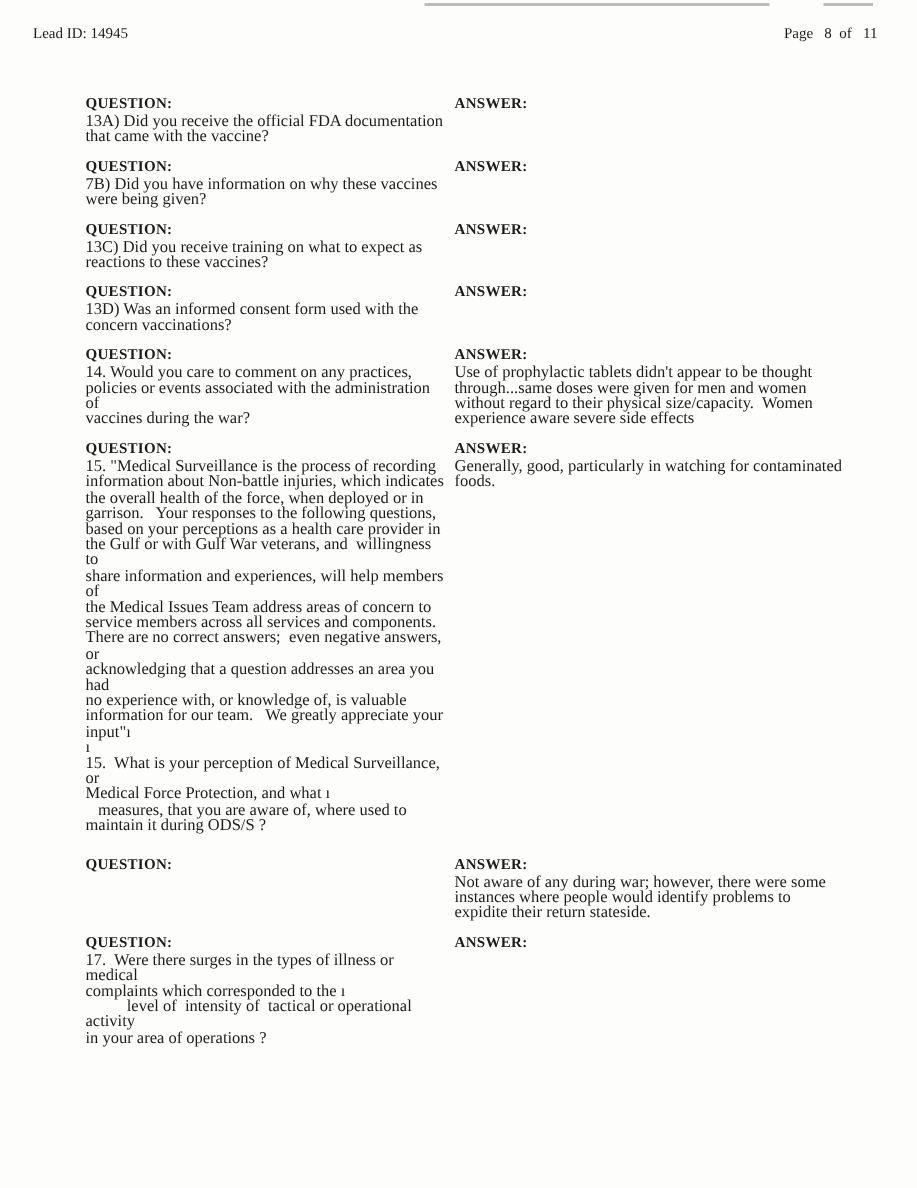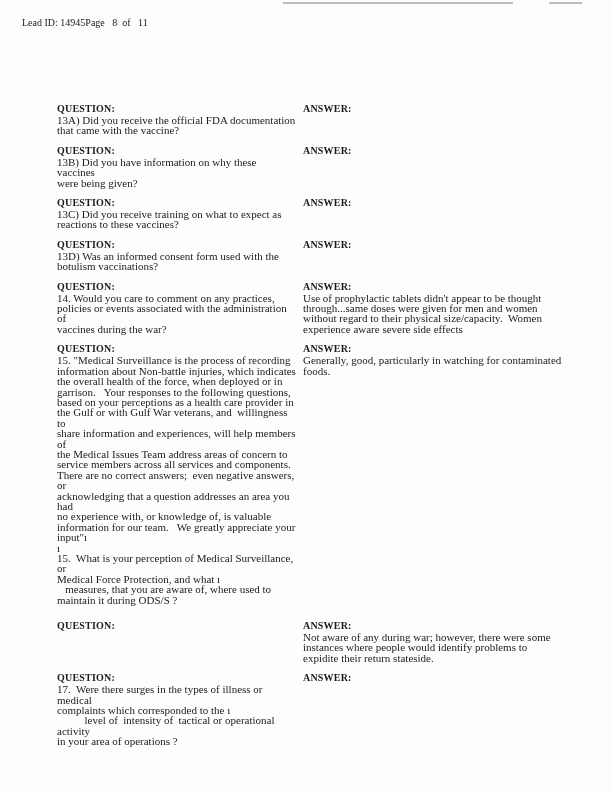--- a/index.html
+++ b/index.html
@@ -8,26 +8,26 @@
     background: #fdfdfc;
     color: #1b1b1b;
     font-family: "Liberation Serif", serif;
     position: relative;
     overflow: hidden;
   }
   .artifact { position: absolute; background: #bdbdbd; height: 2px; top: 2px; }
   .artifact.a1 { left: 283px; width: 230px; }
   .artifact.a2 { left: 549px; width: 33px; }
   .header {
-    display: flex; align-items: baseline;
+    display: flex; justify-content: space-between; align-items: baseline;
     padding: 17px 26px 0 22px;
     font-size: 10px;
   }
   .header span { white-space: pre; }
-  .content { margin-top: 75px; padding: 0 26px 0 57px; }
+  .content { margin-top: 36px; padding: 0 26px 0 57px; }
   .qa { display: grid; grid-template-columns: 246px 1fr; margin-bottom: 9px; }
   .qa.gap-lg { margin-bottom: 15px; }
   .label { font-weight: bold; font-size: 10px; line-height: 11px; letter-spacing: 0.2px; }
   .text {
     font-size: 11px; line-height: 10.4px;
     white-space: pre-wrap;
     margin-top: 1px;
   }
   .qcol { padding-right: 6px; }
 </style>
@@ -52,21 +52,21 @@
     </div>
     <div class="acol">
       <div class="label">ANSWER:</div>
       <div class="text"></div>
     </div>
   </div>
 
   <div class="qa">
     <div class="qcol">
       <div class="label">QUESTION:</div>
-      <div class="text">13B) Did you have information on why these vaccines
+      <div class="text">7B) Did you have information on why these vaccines
 were being given?</div>
     </div>
     <div class="acol">
       <div class="label">ANSWER:</div>
       <div class="text"></div>
     </div>
   </div>
 
   <div class="qa">
     <div class="qcol">
@@ -77,21 +77,21 @@
     <div class="acol">
       <div class="label">ANSWER:</div>
       <div class="text"></div>
     </div>
   </div>
 
   <div class="qa">
     <div class="qcol">
       <div class="label">QUESTION:</div>
       <div class="text">13D) Was an informed consent form used with the
-botulism vaccinations?</div>
+concern vaccinations?</div>
     </div>
     <div class="acol">
       <div class="label">ANSWER:</div>
       <div class="text"></div>
     </div>
   </div>
 
   <div class="qa">
     <div class="qcol">
       <div class="label">QUESTION:</div>

